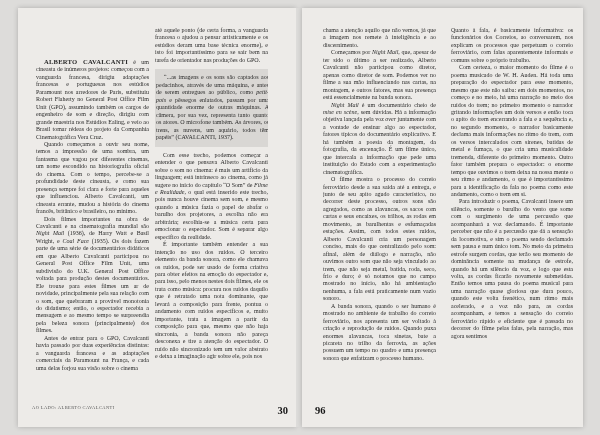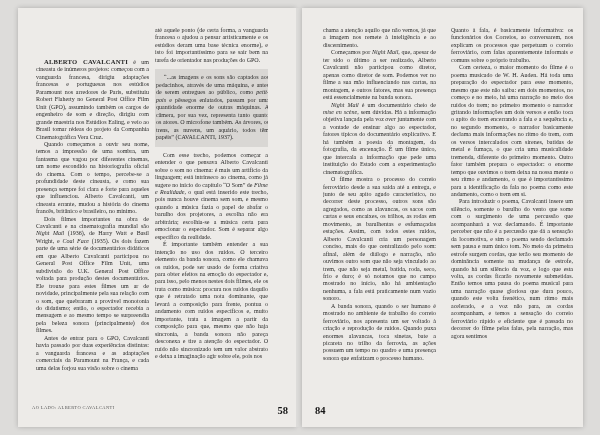--- a/index.html
+++ b/index.html
@@ -67,34 +67,34 @@
         </div>
       <div class="quote">
           <p><span>“...as imagens e os sons são captados aos pedacinhos, através de uma máquina, e antes de serem entregues ao público, como </span><span class="it">petit-pois</span><span> e pêssegos enlatados, passam por uma quantidade enorme de outras máquinas. A câmera, por sua vez, representa tanto quanto os atores. O microfone também. As árvores, os trens, as nuvens, um aquário, todos têm papéis” (CAVALCANTI, 1937).</span></p>
         </div>
       <div>
           <p><span>Com esse trecho, podemos começar a entender o que pensava Alberto Cavalcanti sobre o som no cinema: é mais um artifício da linguagem; está intrínseco ao cinema, como já sugere no início do capítulo “O Som” de </span><span class="it">Filme e Realidade</span><span>, o qual está inserido este trecho, pois nunca houve cinema sem som, e mesmo quando a música fazia o papel de abafar o barulho dos projetores, a escolha não era arbitrária; escolhia-se a música certa para emocionar o espectador. Som é separar algo específico da realidade.</span></p>
           <p><span>É importante também entender a sua intenção no uso dos ruídos. O terceiro elemento da banda sonora, como ele chamava os ruídos, pode ser usado de forma criativa para obter efeitos na emoção do espectador e, para isso, pelo menos nestes dois filmes, ele os trata como música: procura nos ruídos daquilo que é retratado uma nota dominante, que levará a composição para frente, pontua o andamento com ruídos específicos e, muito importante, trata a imagem a partir da composição para que, mesmo que não haja sincronia, a banda sonora não pareça desconexa e tire a atenção do espectador. O ruído não sincronizado tem um valor abstrato e deixa a imaginação agir sobre ele, pois nos</span></p>
         </div>
     </div>
     <div class="footer">AO LADO: ALBERTO CAVALCANTI</div>
-    <div class="pagenum inner-left">58</div>
+    <div class="pagenum inner-left">30</div>
   </div>
 
   <div class="gutter"></div>
 
   <div class="page page-right">
     <div class="col col1">
         <p class="noindent"><span>chama a atenção aquilo que não vemos, já que a imagem nos remete à inteligência e ao discernimento.</span></p>
         <p><span>Começamos por </span><span class="it">Night Mail</span><span>, que, apesar de ter sido o último a ser realizado, Alberto Cavalcanti não participou como diretor, apenas como diretor de som. Podemos ver no filme a sua mão influenciando nas cartas, na montagem, e outros fatores, mas sua presença está essencialmente na banda sonora.</span></p>
         <p><span class="it">Night Mail</span><span> é um documentário cheio de </span><span class="it">mise en scène</span><span>, sem dúvidas. Há a informação objetiva lançada pela voz </span><span class="it">over</span><span> juntamente com a vontade de ensinar algo ao espectador, fatores típicos do documentário explicativo. E há também a poesia da montagem, da fotografia, da encenação. É um filme único, que intercala a informação que pede uma instituição do Estado com a experimentação cinematográfica.</span></p>
         <p><span>O filme mostra o processo do correio ferroviário desde a sua saída até a entrega, e junto de seu apito agudo característico, no decorrer deste processo, outros sons são agregados, como as alavancas, os sacos com cartas e seus encaixes, os trilhos, as rodas em movimento, as barulhentas e esfumaçadas estações. Assim, com todos estes ruídos, Alberto Cavalcanti cria um personagem conciso, mais do que centralizado pelo som: afinal, além de diálogo e narração, não ouvimos outro som que não seja vinculado ao trem, que não seja metal, batida, roda, seco, frio e duro; é só notamos que no campo mostrado no início, não há ambientação nenhuma, a fala está praticamente num vazio sonoro.</span></p>
         <p><span>A banda sonora, quando o ser humano é mostrado no ambiente de trabalho do correio ferroviário, nos apresenta um ser voltado à criação e reprodução de ruídos. Quando puxa enormes alavancas, toca sinetas, bate a picareta no trilho da ferrovia, as ações possuem um tempo no quadro e uma presença sonora que enfatizam o processo humano.</span></p>
       </div>
     <div class="col col2">
         <p class="noindent"><span>Quanto à fala, é basicamente informativa: os funcionários dos Correios, ao conversarem, nos explicam os processos que perpetuam o correio ferroviário, com falas aparentemente informais e comuns sobre o próprio trabalho.</span></p>
         <p><span>Com certeza, o maior momento do filme é o poema musicado de W. H. Auden. Há toda uma preparação do espectador para esse momento, mesmo que este não saiba: em dois momentos, no começo e no meio, há uma narração no meio dos ruídos do trem; no primeiro momento o narrador gritando informações um dois versos e então toca o apito do trem encerrando a fala e a sequência e, no segundo momento, o narrador basicamente declama mais informações no ritmo do trem, com os versos intercalados com sirenes, batidas de metal e fumaça, o que cria uma musicalidade tremenda, diferente do primeiro momento. Outro fator também prepara o espectador: o enorme tempo que ouvimos o trem deixa na nossa mente o seu ritmo e andamento, o que é importantíssimo para a identificação da fala no poema como este andamento, como o trem em si.</span></p>
         <p><span>Para introduzir o poema, Cavalcanti insere um silêncio, somente o barulho do vento que some com o surgimento de uma percussão que acompanhará a voz declamando. É importante perceber que não é a percussão que dá a sensação da locomotiva, e sim o poema sendo declamado sem pausa e num único tom. No meio da primeira estrofe surgem cordas, que terão seu momento de dominância somente na mudança de estrofe, quando há um silêncio da voz, e logo que esta volta, as cordas ficarão novamente submetidas. Então temos uma pausa do poema musical para uma narração quase gloriosa que dura pouco, quando este volta frenético, num ritmo mais acelerado, e a voz não para, as cordas acompanham, e temos a sensação do correio ferroviário rápido e eficiente que é passada no decorrer do filme pelas falas, pela narração, mas agora sentimos</span></p>
       </div>
-    <div class="pagenum inner-right">84</div>
+    <div class="pagenum inner-right">96</div>
   </div>
 
 </div>
 
 </body></html>

